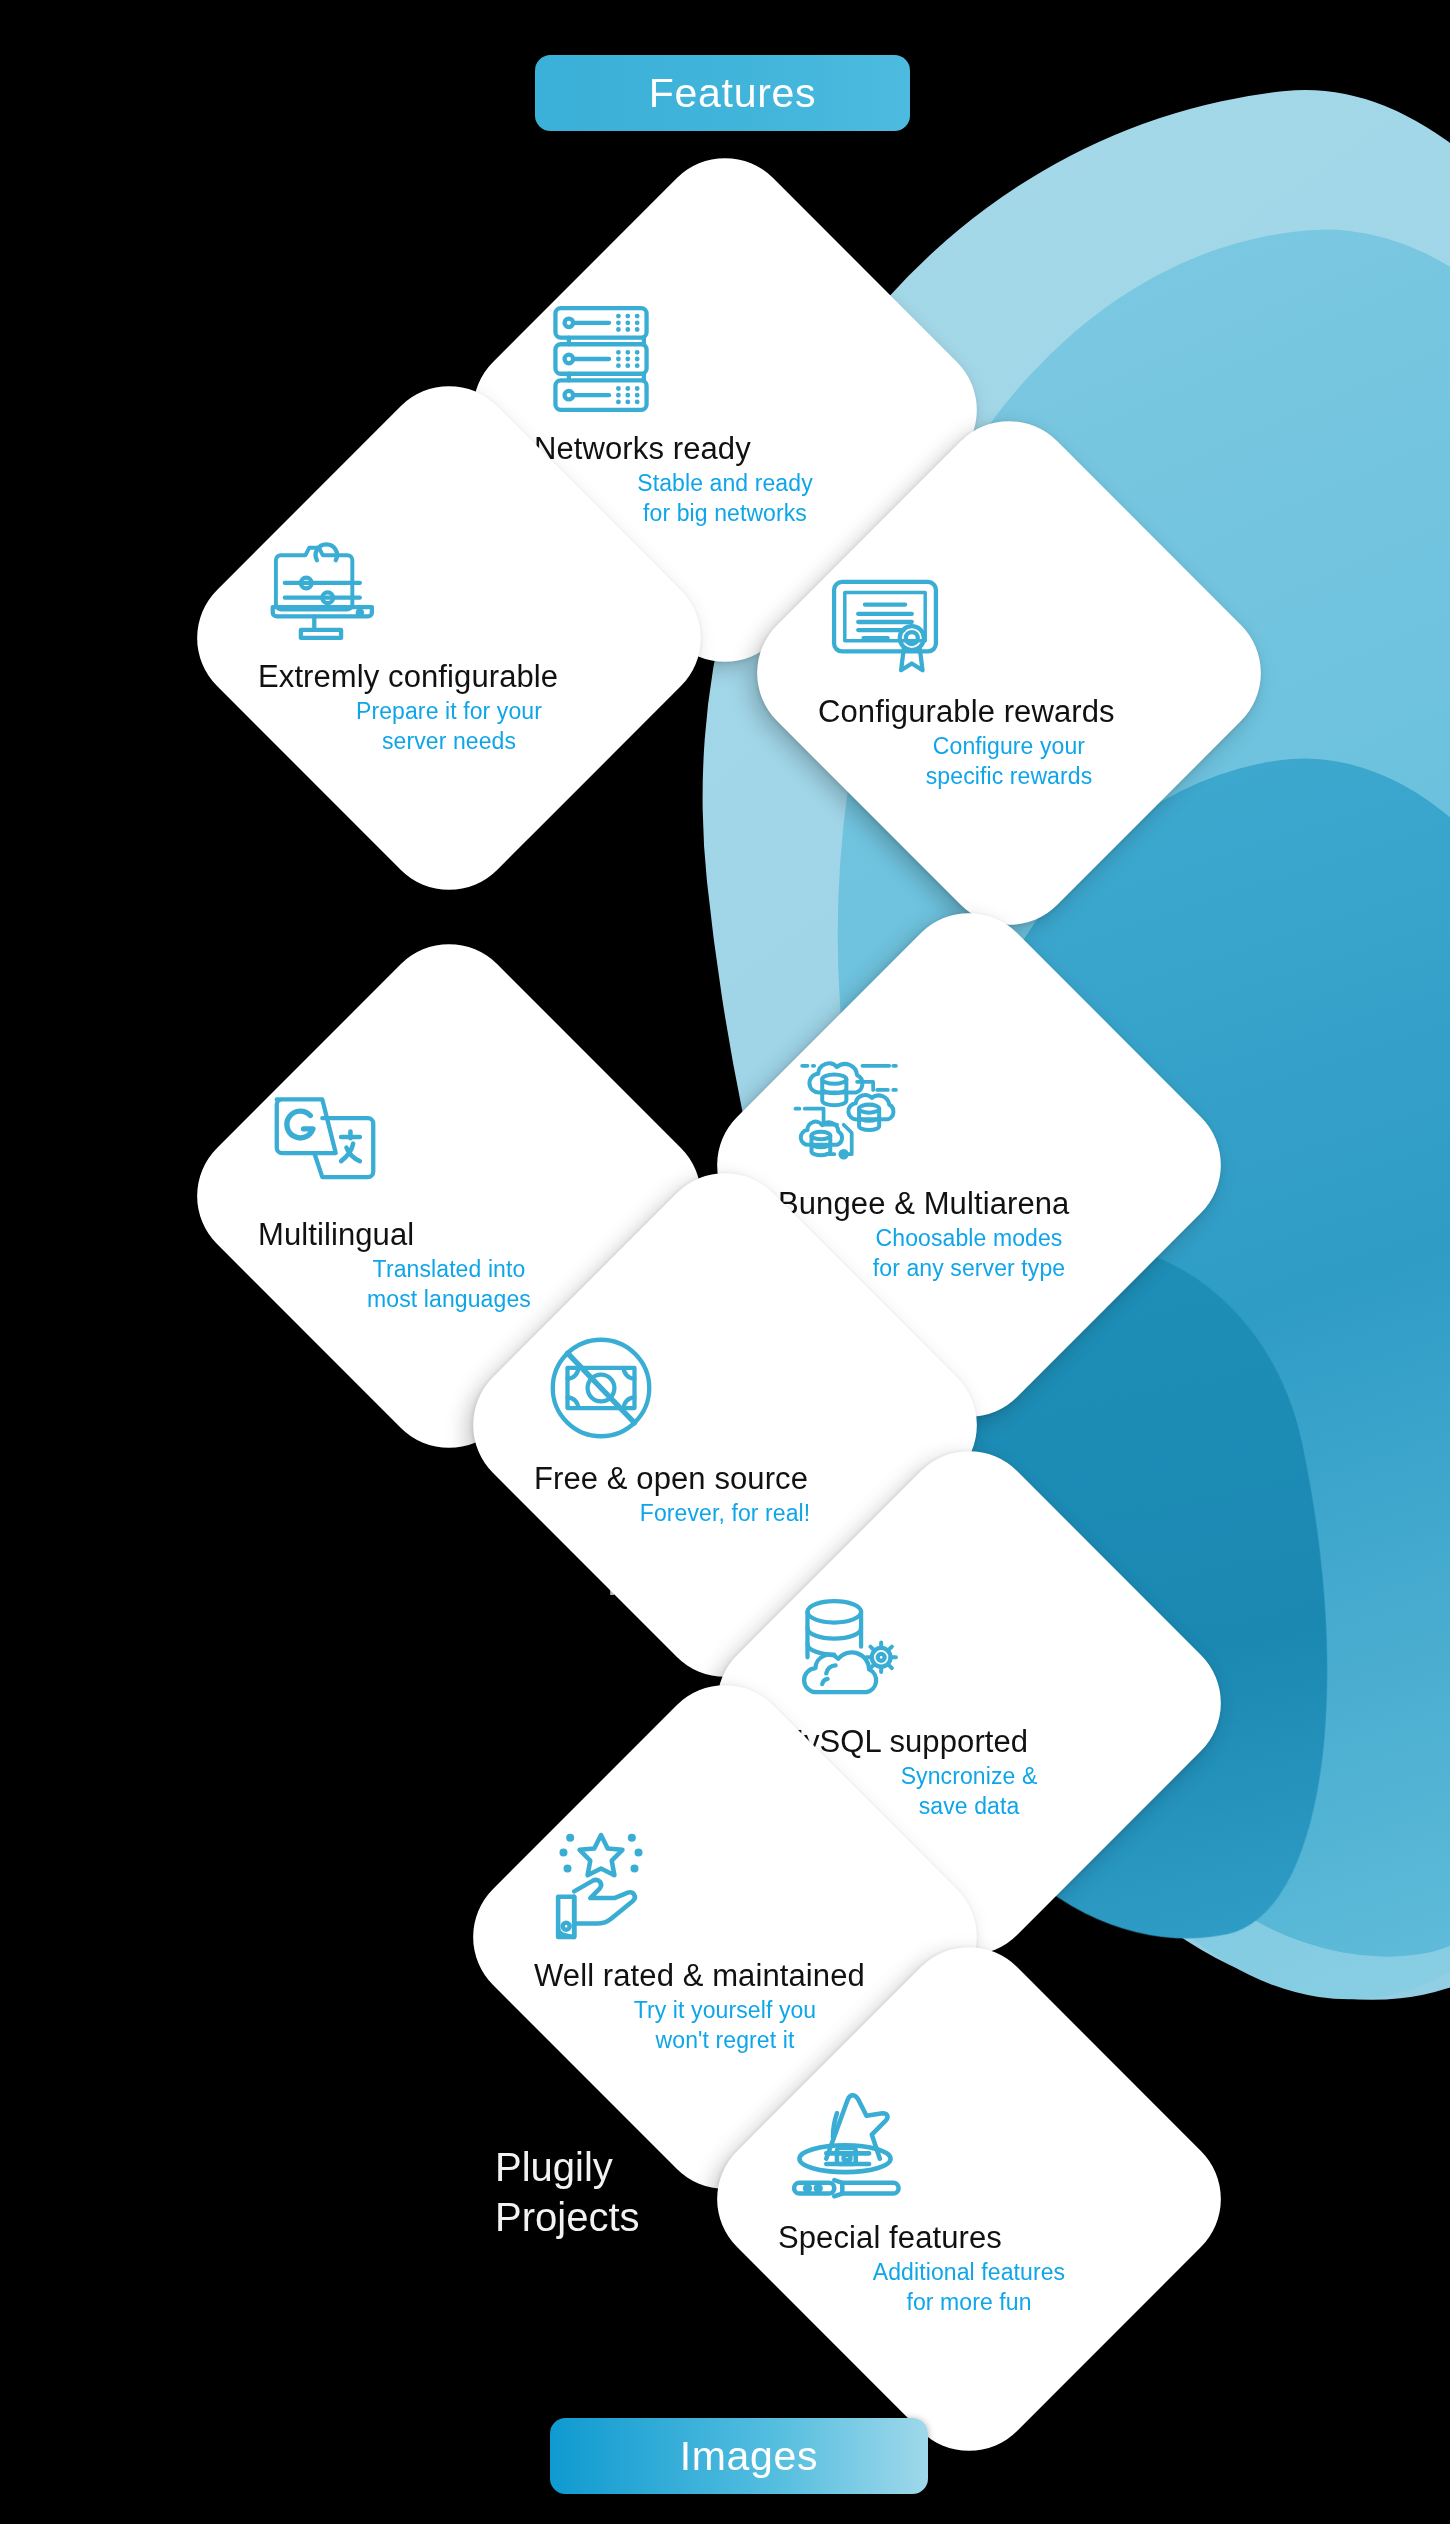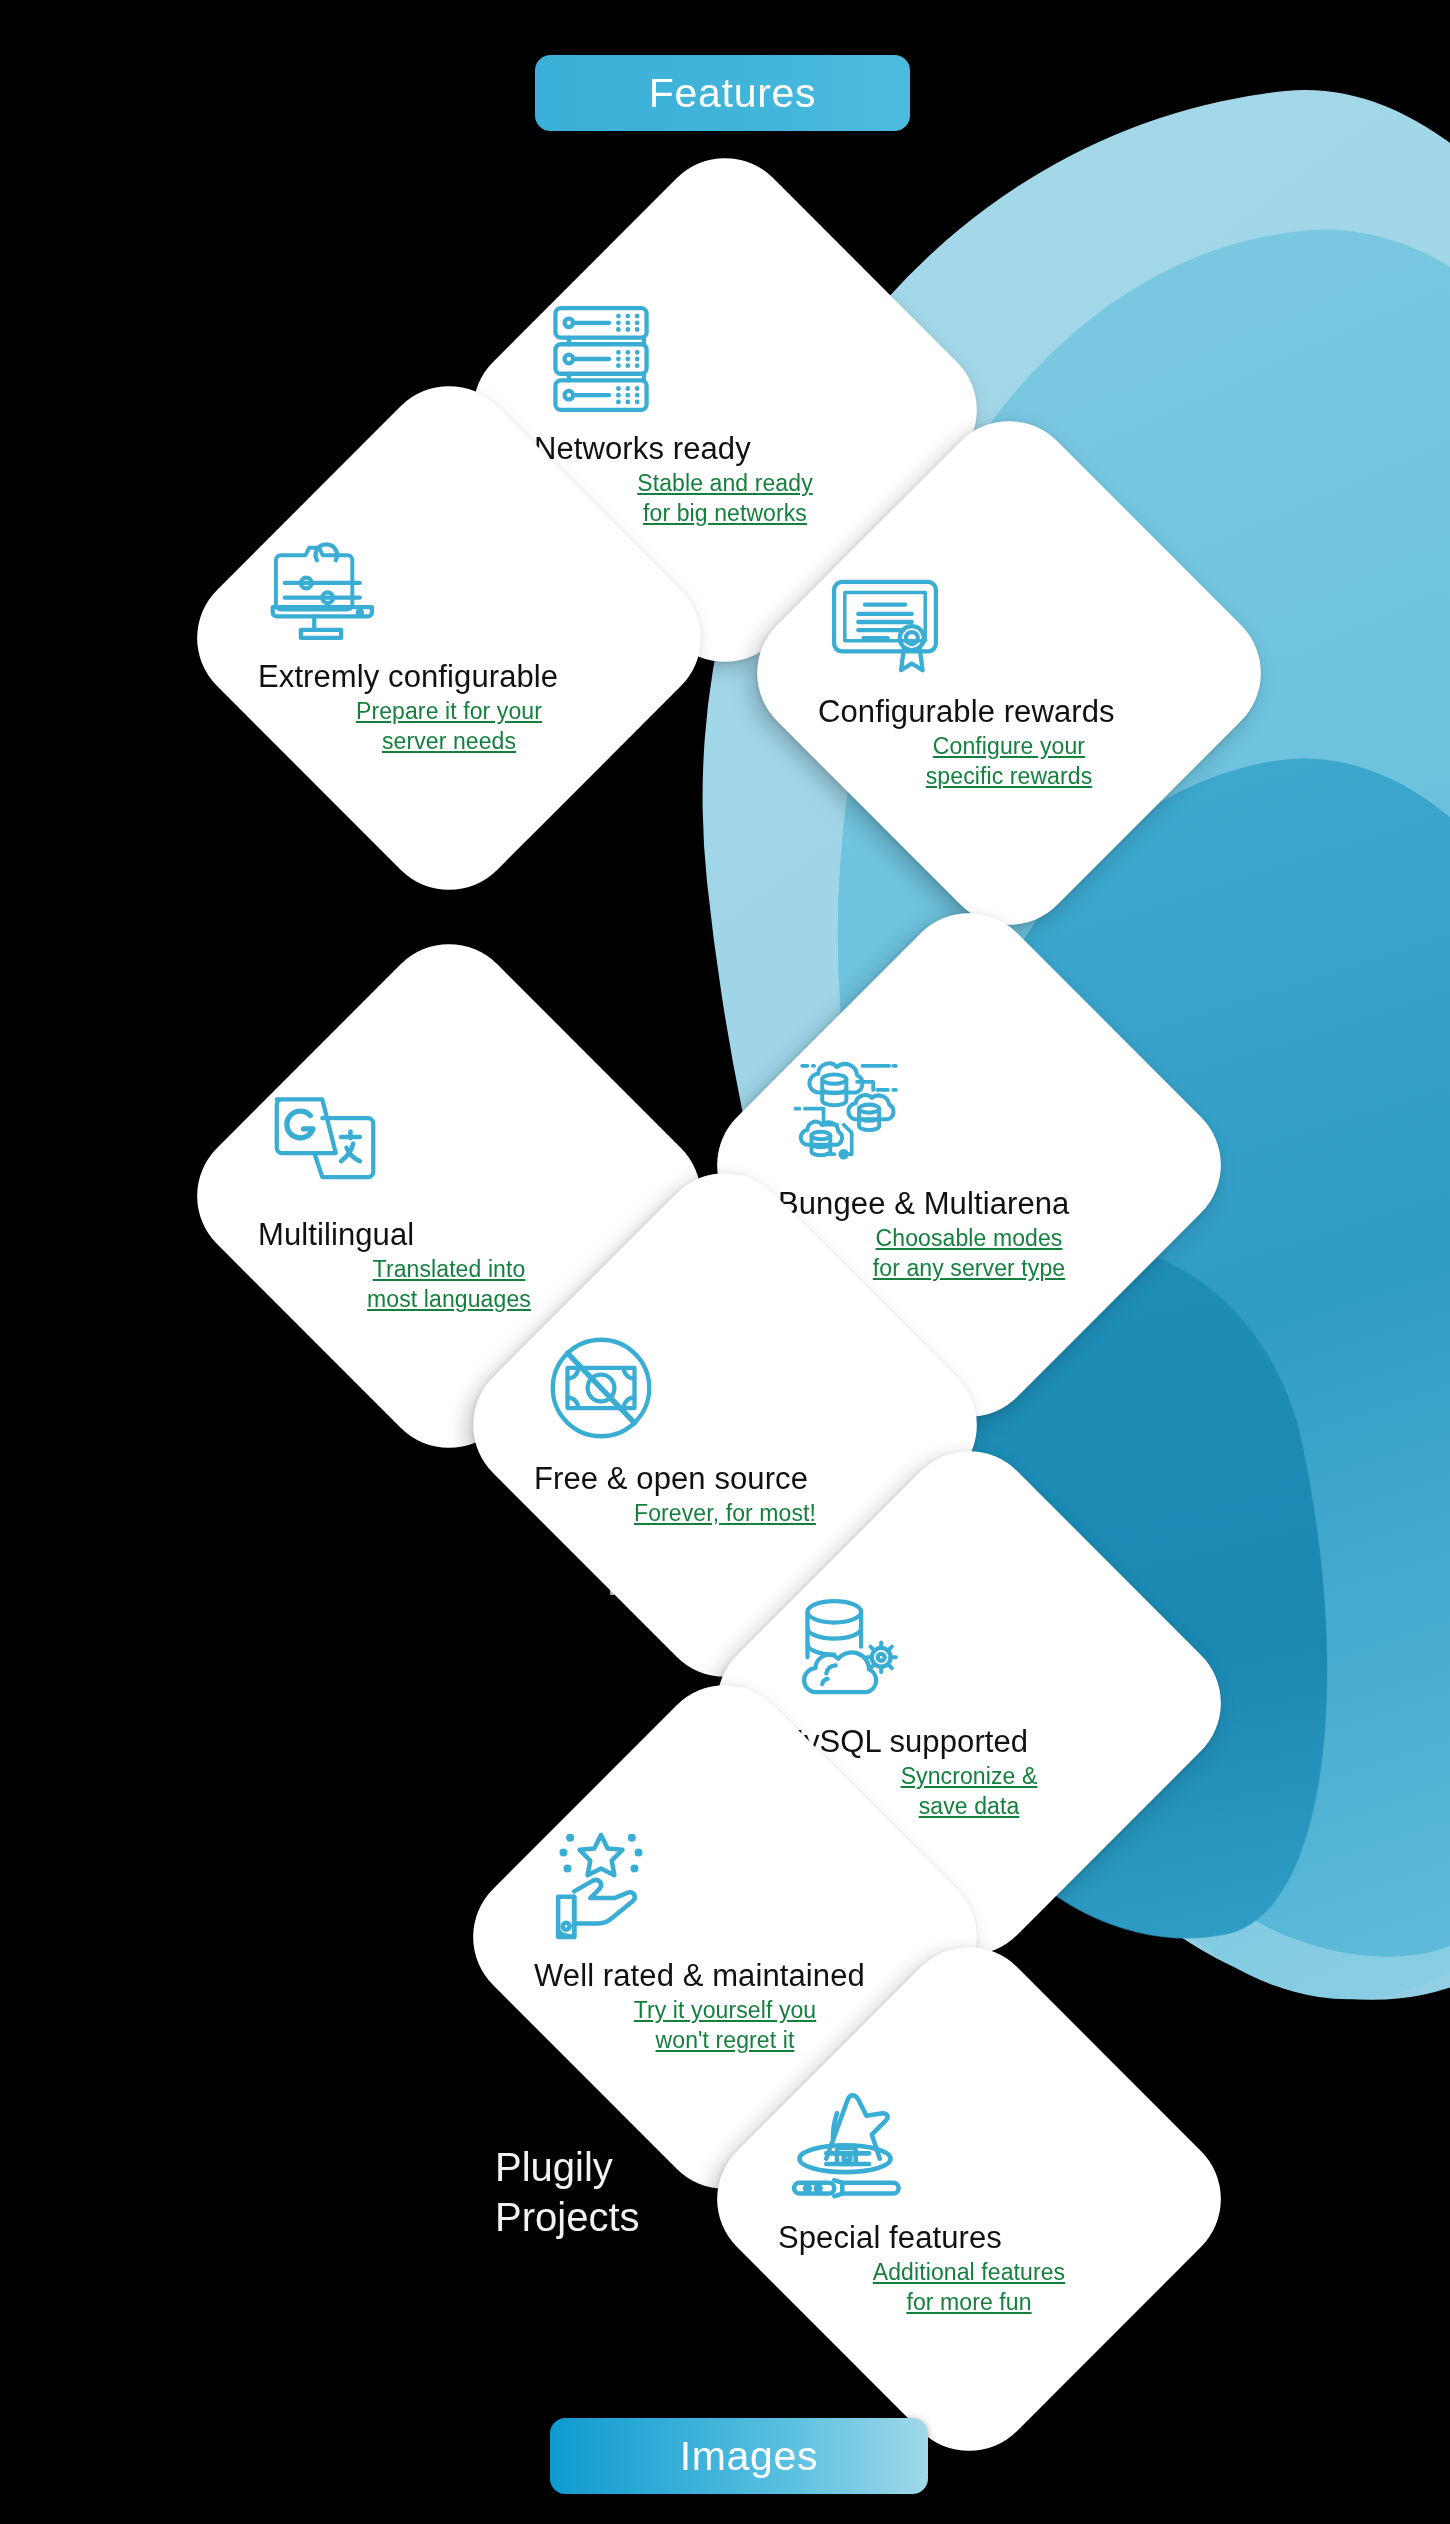--- a/index.html
+++ b/index.html
@@ -92,23 +92,23 @@
     margin-bottom:4.2px;
   }
   .icon-wrap svg{ width:100%; height:100%; display:block; }
 
   .card-title{
     font-size:31px; font-weight:400; color:#111111;
     white-space:nowrap; line-height:1.15; letter-spacing:0.1px;
     margin-top:1.4px;
   }
   .card-sub{
-    font-size:23px; font-weight:300; color:#15803d;
+    font-size:23px; font-weight:300; color:#0ea5e9;
     line-height:1.30; text-align:center; margin-top:2px;
-    white-space:pre-line; letter-spacing:0.1px;text-decoration:underline;
+    white-space:pre-line; letter-spacing:0.1px;
   }
 
   
   .watermark{
     position:absolute; z-index:3;
     color:#f2f2f2; font-size:40px; font-weight:300;
     line-height:1.25; text-align:left;
     white-space:pre-line; pointer-events:none;
   }
   .wm1{ left:522px; top:591px; }
@@ -254,21 +254,21 @@
       <div class="icon-wrap">
         <svg viewBox="0 0 100 100" fill="none" stroke="#3aadd4" stroke-width="3.2" stroke-linecap="round" stroke-linejoin="round">
           <circle cx="50" cy="50" r="36"></circle>
           <path d="M25 35h50v30H25z"></path>
           <circle cx="50" cy="50" r="10"></circle>
           <path d="M33 35a8 8 0 0 1-8 8M67 35a8 8 0 0 0 8 8M33 65a8 8 0 0 0-8-8M67 65a8 8 0 0 1 8-8"></path>
           <path d="M25 24l50 52" stroke-width="4"></path>
         </svg>
       </div>
       <div class="card-title">Free &amp; open source</div>
-      <div class="card-sub">Forever, for most!</div>
+      <div class="card-sub">Forever, for real!</div>
     </div>
   </div>
 
 
   <div class="card" style="left:771px; top:1505px;">
     <div class="plate"></div>
     <div class="content">
       <div class="icon-wrap">
         <svg viewBox="0 0 100 100" fill="none" stroke="#3aadd4" stroke-width="3.2" stroke-linecap="round" stroke-linejoin="round">
           <ellipse cx="42" cy="20" rx="20" ry="8"></ellipse>

